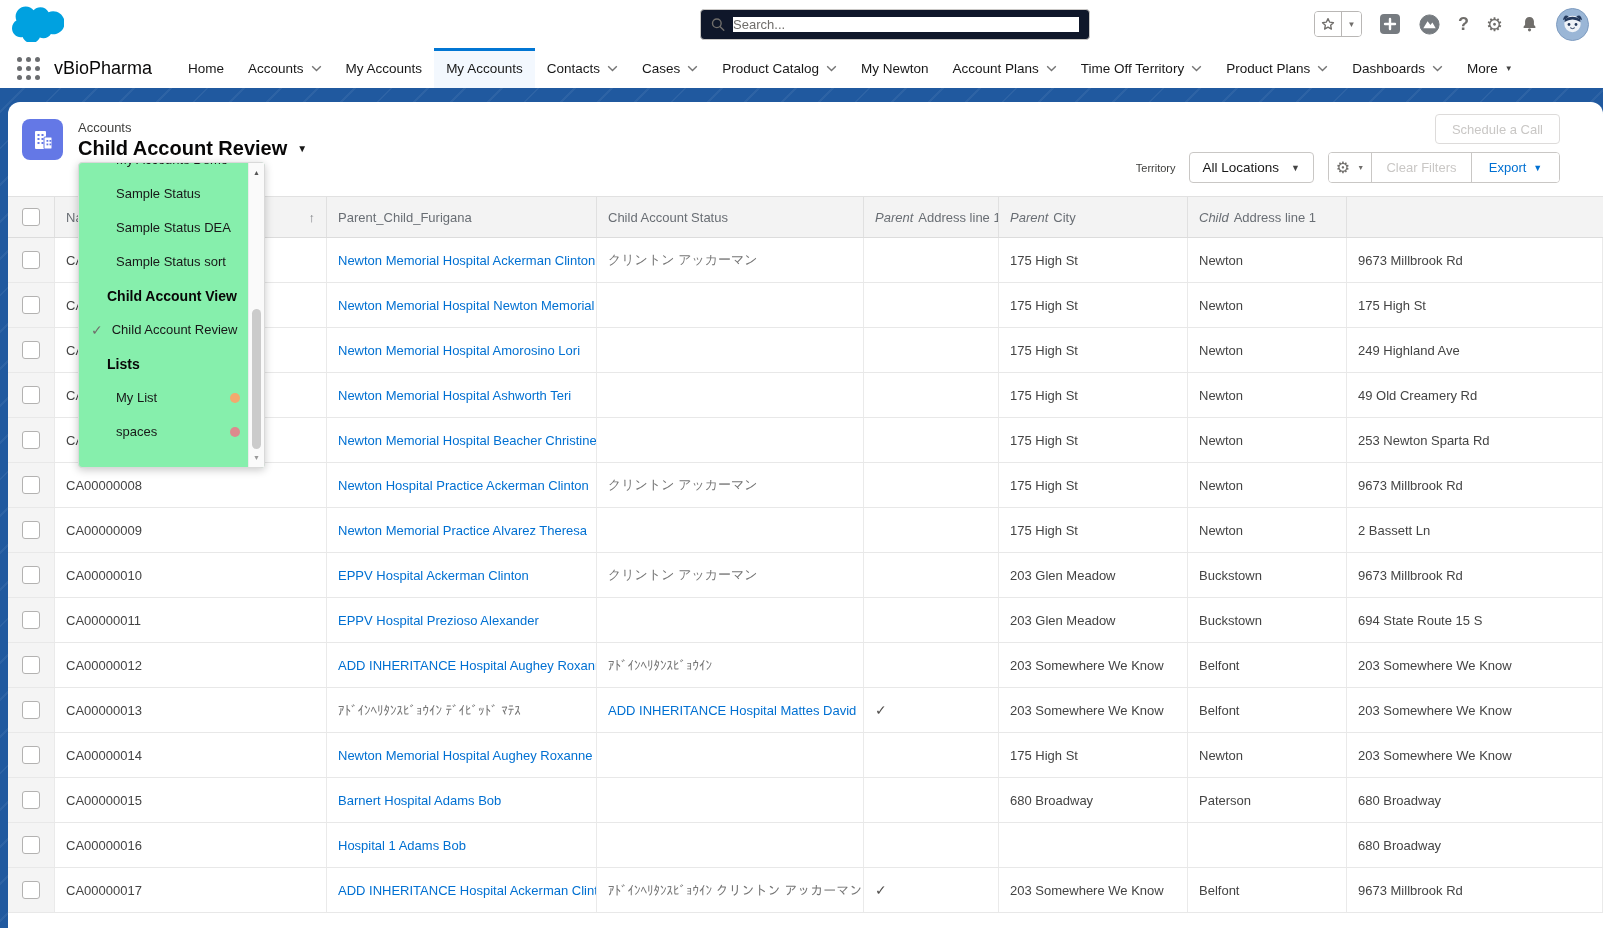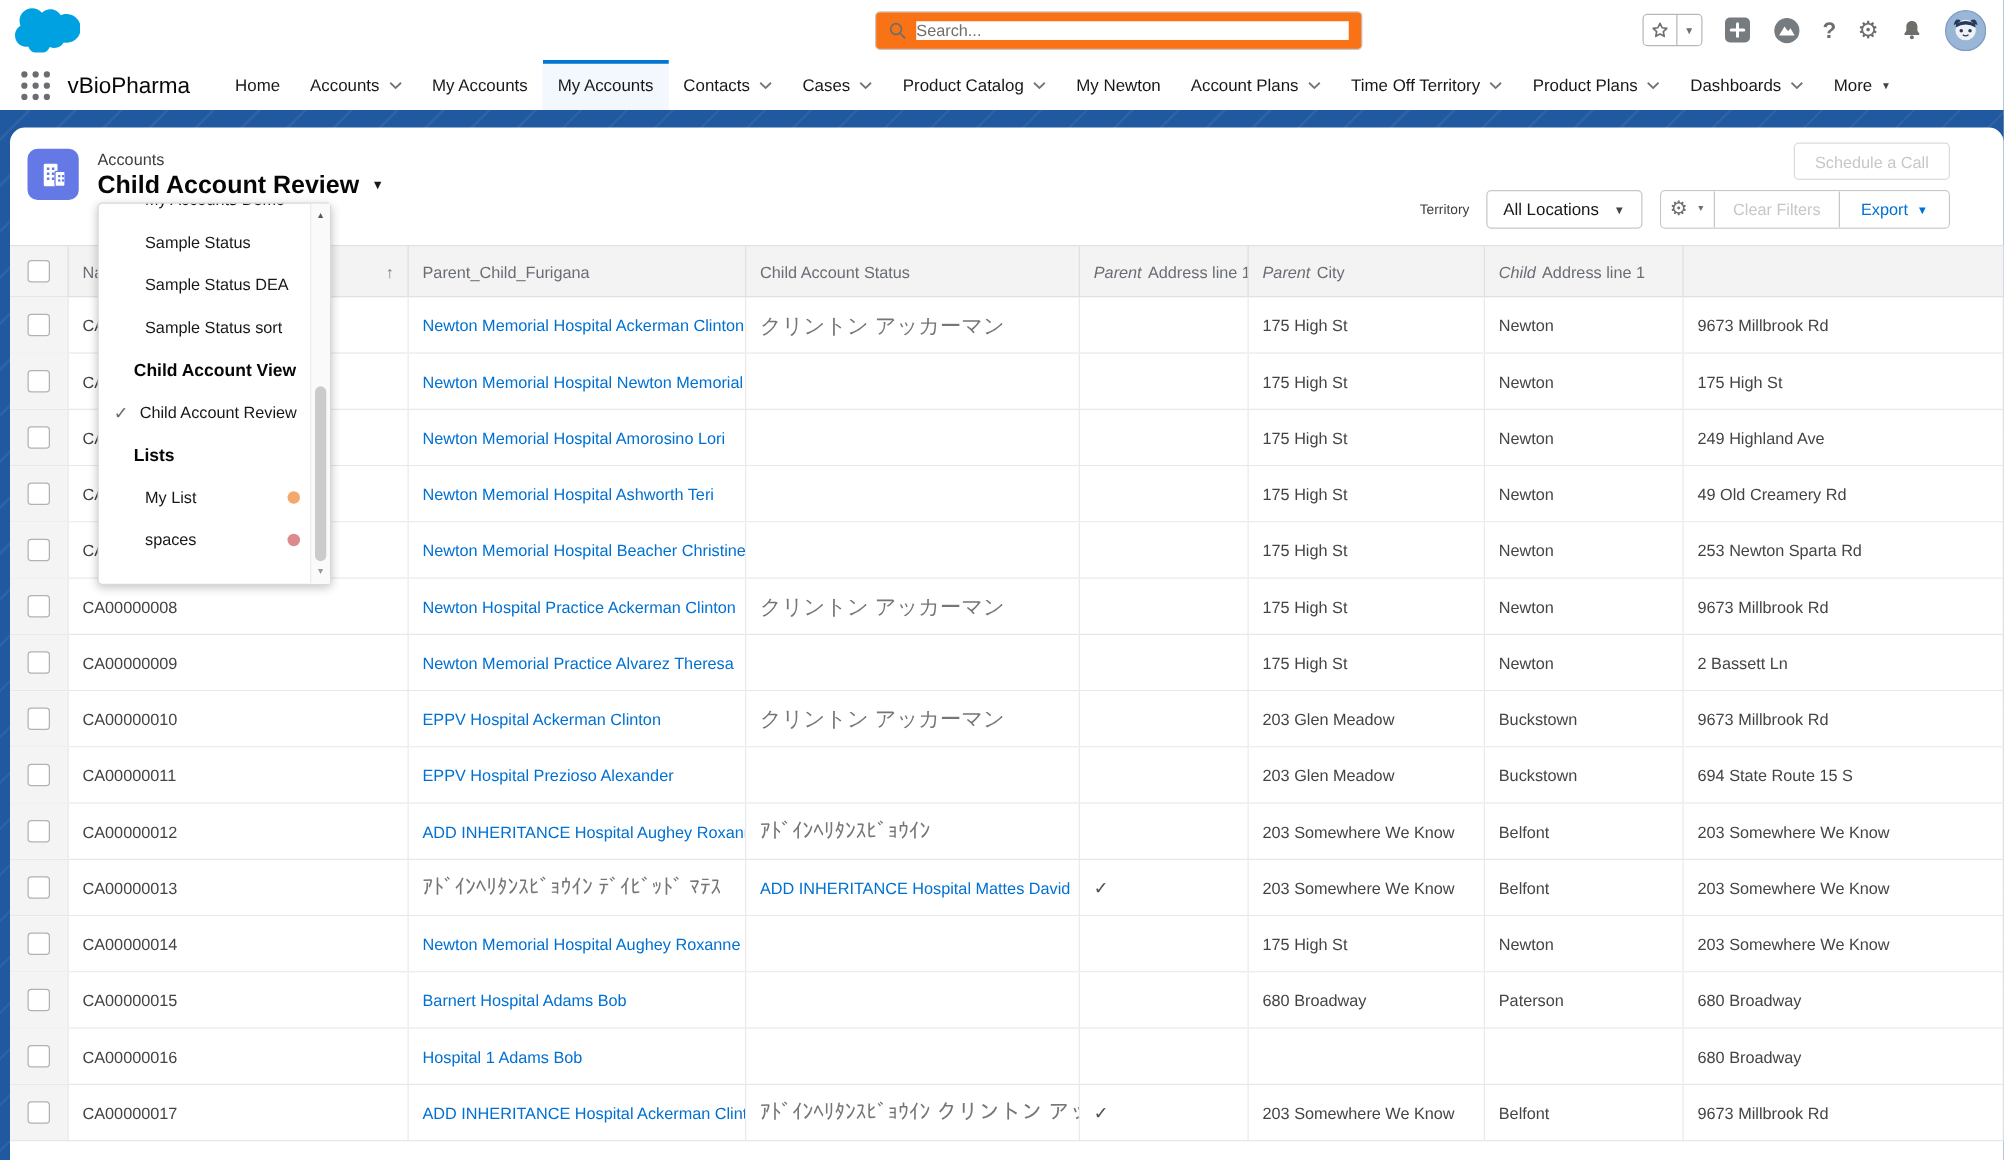--- a/index.html
+++ b/index.html
@@ -8,21 +8,21 @@
     font-family:"Liberation Sans", sans-serif;
     background:#20599f;
     background-image:repeating-linear-gradient(135deg, rgba(255,255,255,.06) 0 2px, transparent 2px 26px);
     position:relative;
     color:#181818;
   }
 
   
   .global-header { position:absolute; left:0; top:0; width:1603px; height:48px; background:#fff; z-index:30; }
   .sf-logo { position:absolute; left:12px; top:4px; }
-  .search-box { position:absolute; left:700px; top:9px; width:390px; height:31px; border:1px solid #c9c7c5; border-radius:4px; background:#f97316; display:flex; align-items:center; padding:0 10px; gap:8px; }
+  .search-box { position:absolute; left:700px; top:9px; width:390px; height:31px; border:1px solid #c9c7c5; border-radius:4px; background:#0f172a; display:flex; align-items:center; padding:0 10px; gap:8px; }
   .search-box input { border:none; outline:none; font-size:13px; color:#444; width:100%; font-family:inherit; }
   .search-box input::placeholder { color:#706e6b; }
   .hdr-icons { position:absolute; right:14px; top:8px; height:32px; display:flex; align-items:center; gap:17px; }
   .icon-btn { background:none; border:none; cursor:pointer; display:flex; align-items:center; justify-content:center; color:#706e6b; font-family:inherit; }
   .fav-group { display:flex; border:1px solid #b9b7b5; border-radius:4px; overflow:hidden; height:26px; }
   .fav-group .seg { width:26px; display:flex; align-items:center; justify-content:center; background:#fff; border:none; cursor:pointer; color:#706e6b; }
   .fav-group .seg + .seg { border-left:1px solid #b9b7b5; width:20px; font-size:8px; }
   .gear-glyph { font-size:19px; color:#706e6b; line-height:1; }
   .q-glyph { font-size:18px; font-weight:bold; color:#706e6b; }
 
@@ -66,25 +66,25 @@
   .tr { display:grid; grid-template-columns:47px 272px 270px 267px 135px 189px 159px 1fr; }
   .th-row { background:#f3f3f3; height:42px; border-top:1px solid #e1e1e1; border-bottom:1px solid #dcdcdc; color:#696e74; }
   .th { display:flex; align-items:center; padding:0 11px; border-right:1px solid #e0e0e0; overflow:hidden; white-space:nowrap; cursor:pointer; }
   .th .ital { font-style:italic; margin-right:5px; }
   .sort-arrow { margin-left:auto; color:#7b7e82; font-size:13px; }
   .body-row { height:45px; border-bottom:1px solid #e8e8e8; background:#fff; }
   .td { display:flex; align-items:center; padding:0 11px; border-right:1px solid #eaeaea; overflow:hidden; white-space:nowrap; color:#444; }
   .td.cb-cell, .th.cb-cell { background:#f4f4f4; justify-content:center; padding:0; }
   .checkbox { width:18px; height:18px; background:#fff; border:1px solid #b3b2b1; border-radius:3px; cursor:pointer; }
   .td.link { color:#0070d2; cursor:pointer; }
-  .td.furi { color:#767676; font-size:17px; }
+  .td.furi { color:#767676; font-size:13px; }
   .check-glyph { color:#514f4d; font-size:14px; }
 
   
-  .dropdown { position:absolute; left:78px; top:162px; width:187px; height:306px; background:#ffffff; border:1px solid #d9d9d9; border-radius:4px; box-shadow:0 2px 8px rgba(0,0,0,.22); z-index:40; display:flex; }
+  .dropdown { position:absolute; left:78px; top:162px; width:187px; height:306px; background:#86efac; border:1px solid #d9d9d9; border-radius:4px; box-shadow:0 2px 8px rgba(0,0,0,.22); z-index:40; display:flex; }
   .dd-scroll { flex:1; overflow:hidden; padding-top:0; }
   .dd-item { height:34px; line-height:34px; padding-left:37px; padding-right:8px; font-size:13px; color:#181818; cursor:pointer; display:flex; align-items:center; white-space:nowrap; }
   .dd-item.clipped { margin-top:-20px; }
   .dd-header { height:34px; line-height:34px; padding-left:28px; font-size:14px; font-weight:700; color:#080707; white-space:nowrap; }
   .dd-item.checked { padding-left:12px; gap:9px; }
   .dd-check { color:#706e6b; font-size:14px; }
   .dd-item .dot { width:10px; height:10px; border-radius:50%; margin-left:auto; }
   .dd-rail { width:16px; border-left:1px solid #ececec; background:#fafafa; position:relative; }
   .dd-rail .arr-up { position:absolute; top:6px; left:0; right:0; text-align:center; font-size:7px; color:#555; cursor:pointer; }
   .dd-rail .arr-dn { position:absolute; bottom:6px; left:0; right:0; text-align:center; font-size:7px; color:#999; cursor:pointer; }

